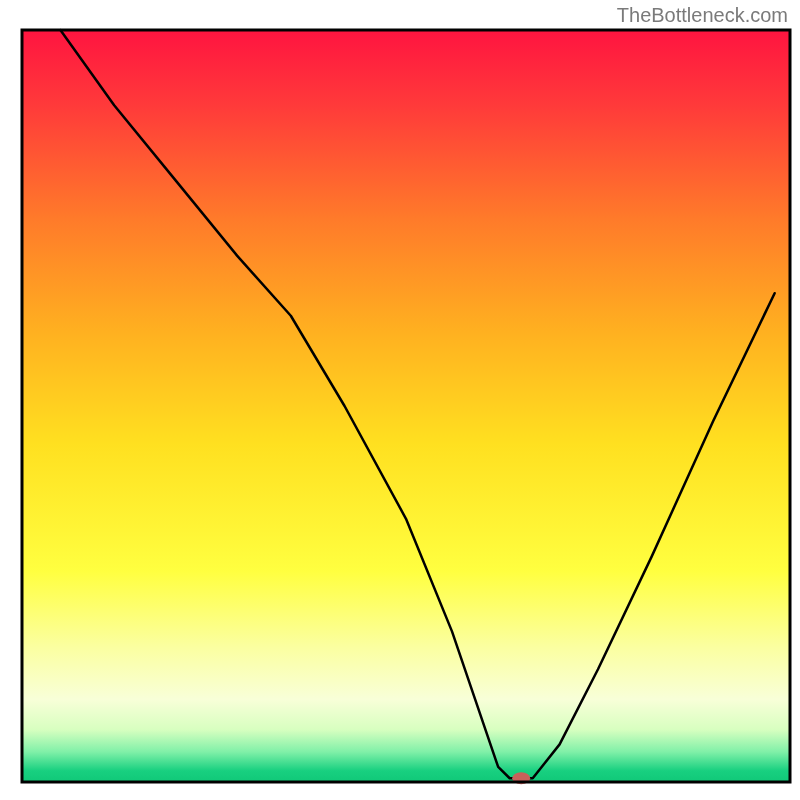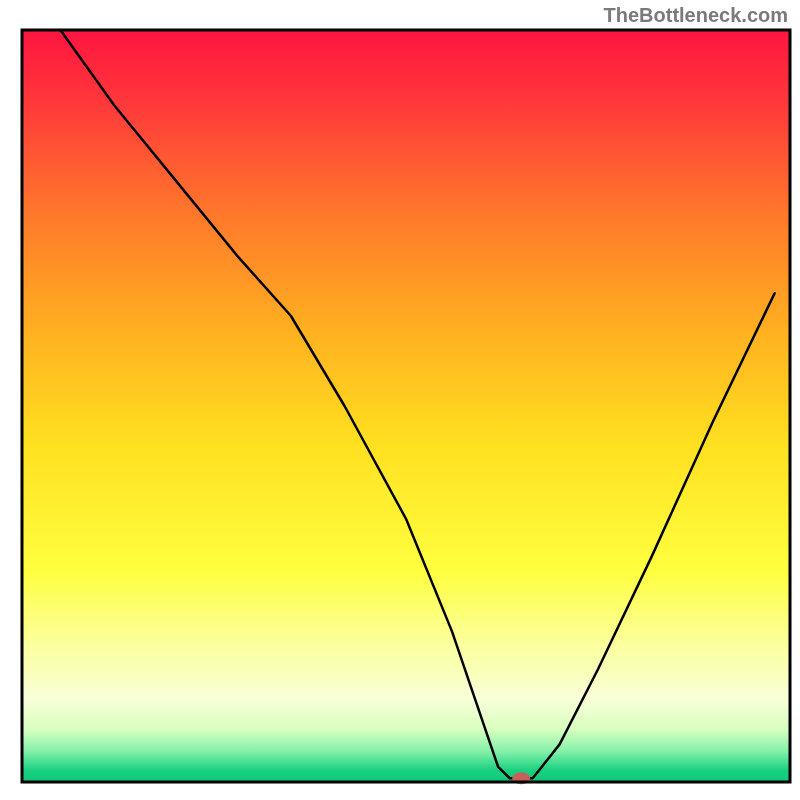--- a/index.html
+++ b/index.html
@@ -10,21 +10,21 @@
     font-family: Arial, sans-serif;
     position: relative;
     background: #fff;
   }
   .watermark {
     position: absolute;
     top: 4px;
     right: 12px;
     font-size: 20px;
     color: #7a7a7a;
-    font-weight: 700;
+    font-weight: 400;
     z-index: 10;
   }
   .chart-container {
     position: absolute;
     top: 0;
     left: 0;
     width: 800px;
     height: 800px;
   }
   svg {

